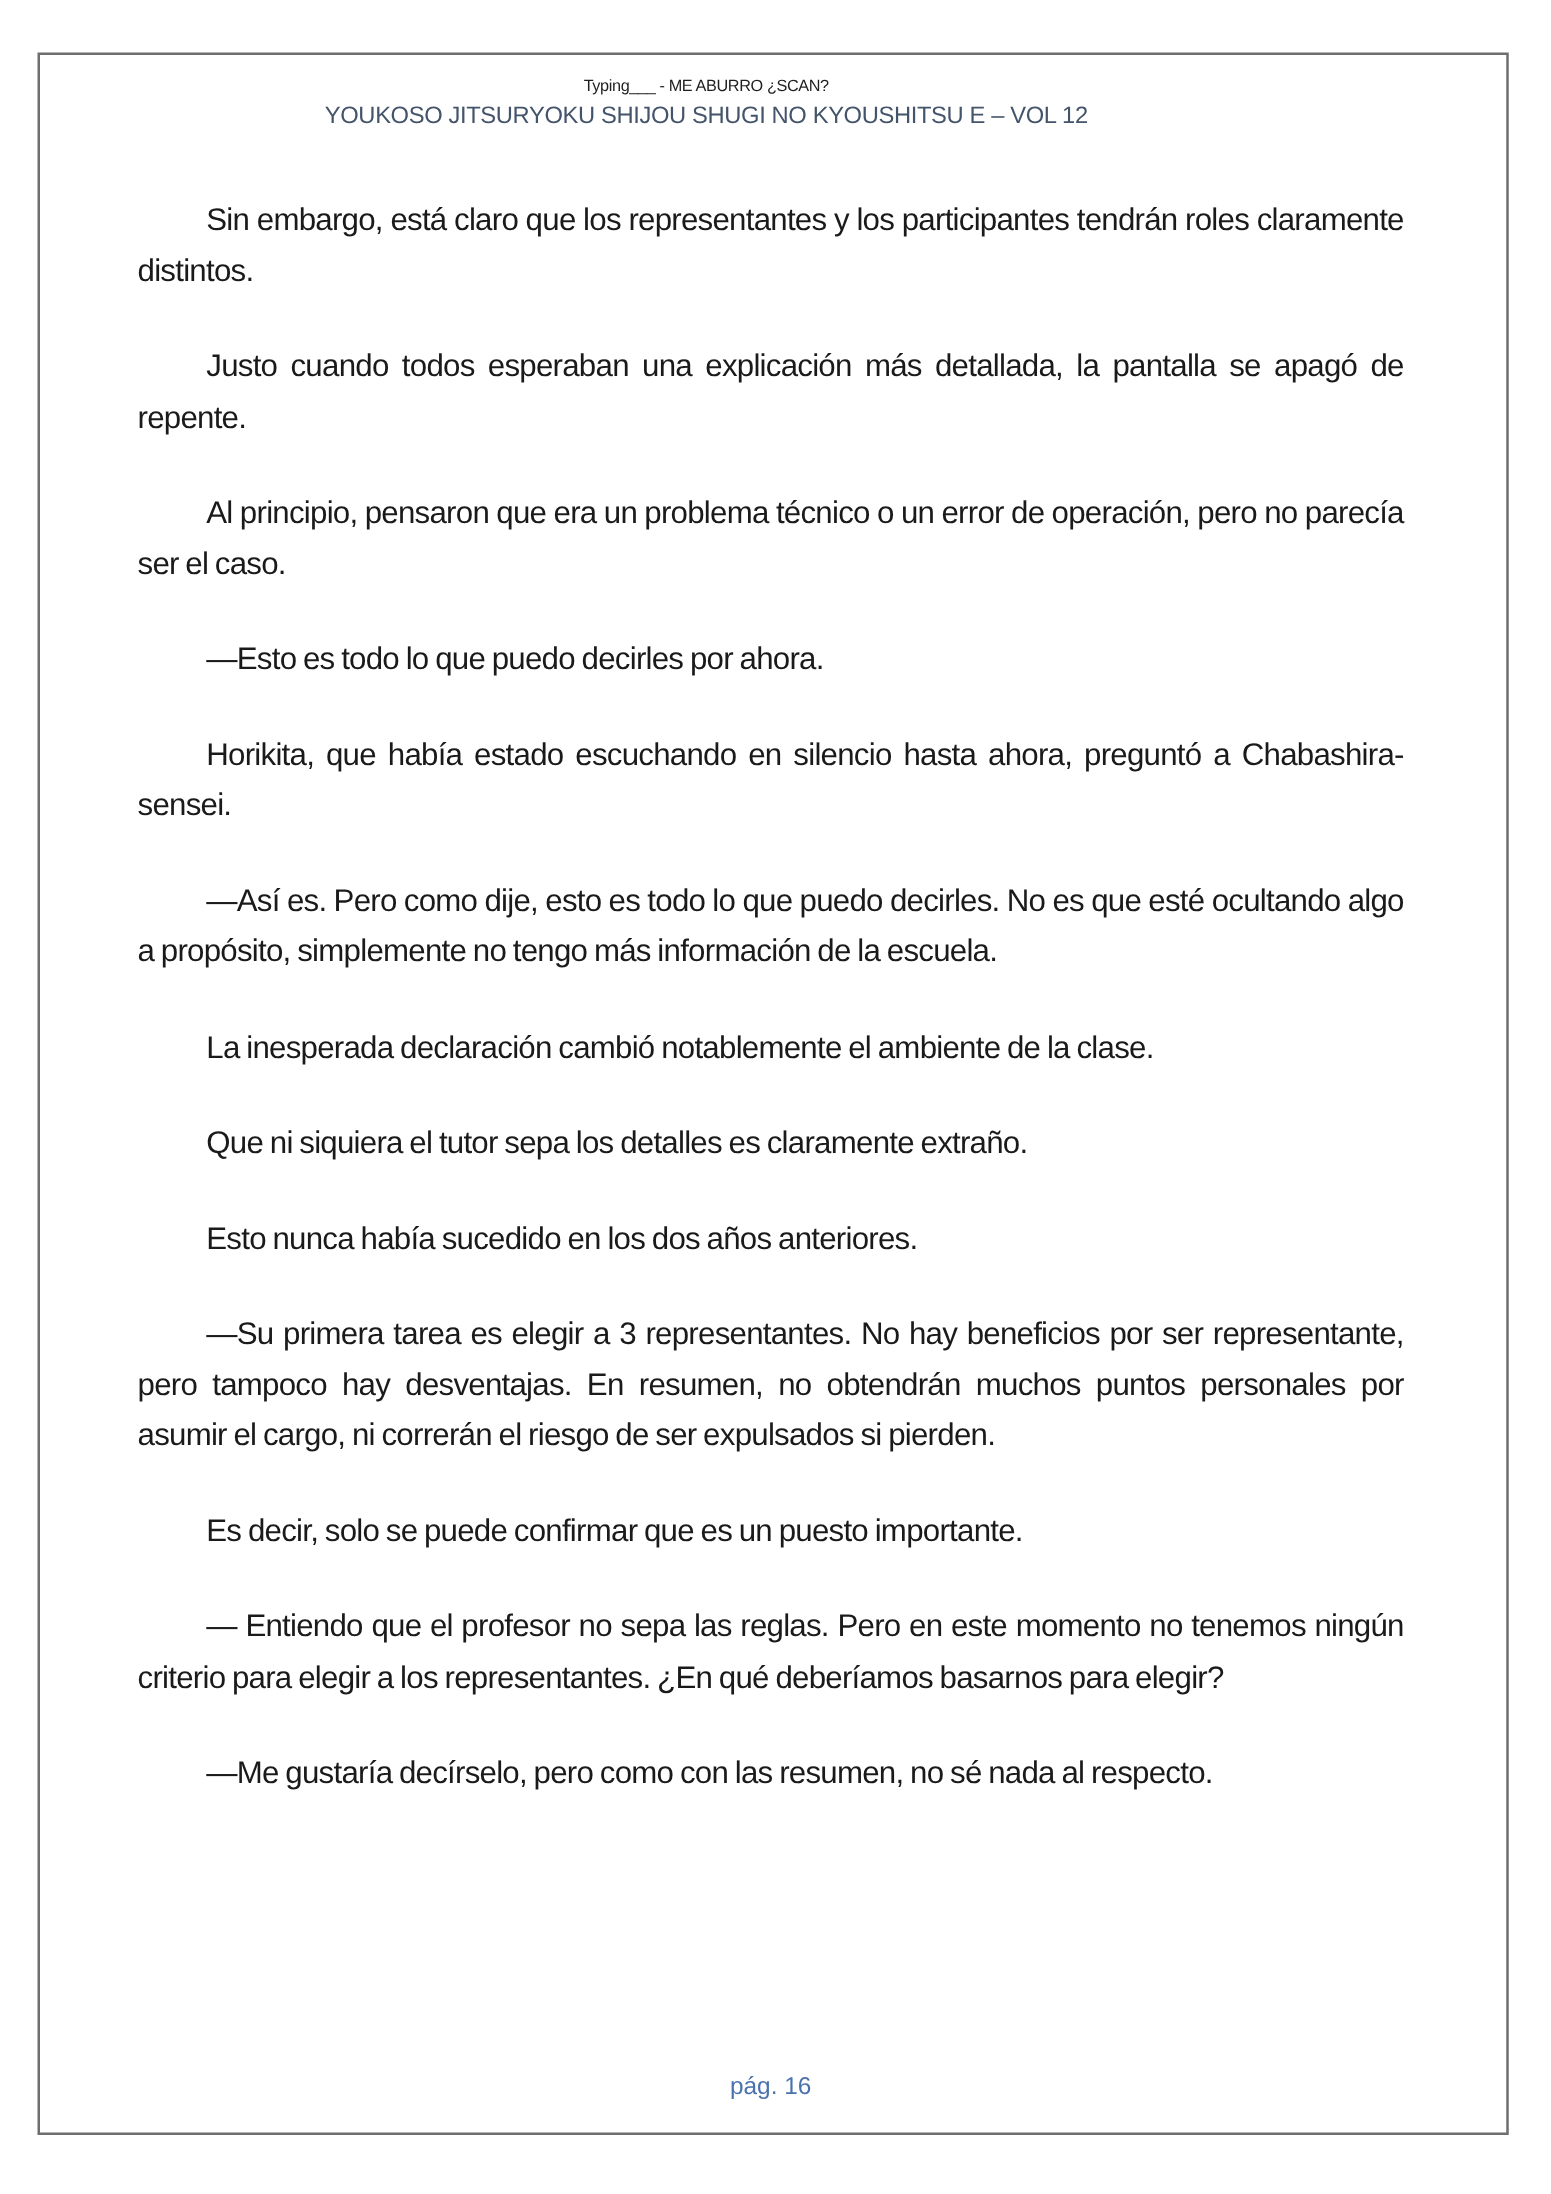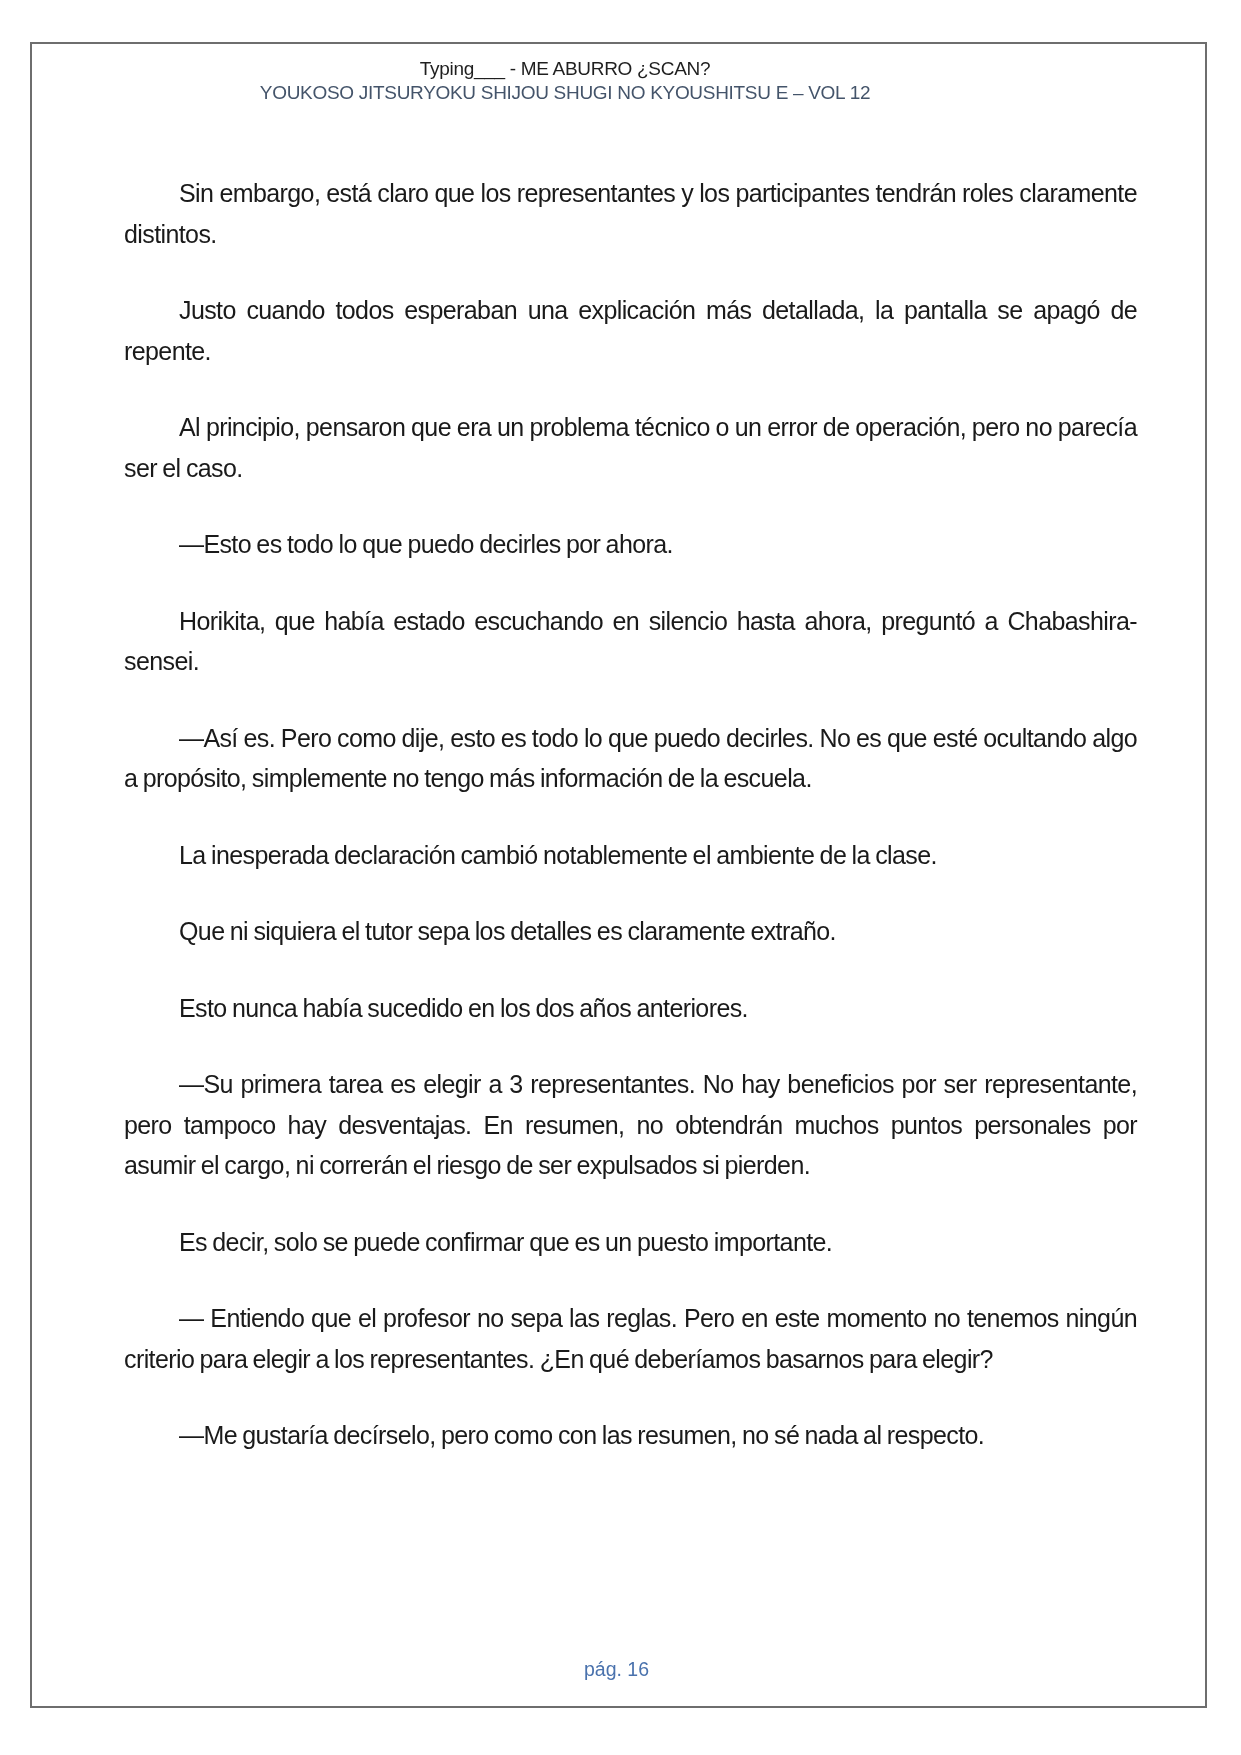--- a/index.html
+++ b/index.html
@@ -26,36 +26,35 @@
     border:2px solid var(--c-border);
     background:transparent;
   }
   .header{
     position:absolute;
     left:110px; top:58px;
     width:910px;
     text-align:center;
   }
   .hdr1{
-    font-size:19px;
+    font-size:13px;
     line-height:22px;
     letter-spacing:-0.3px;
     color:var(--c-header1);
   }
   .hdr2{
     font-size:19px;
     line-height:25px;
     letter-spacing:-0.3px;
     color:var(--c-header2);
   }
   .content{
     position:absolute;
-    left:124px; top:156px;
+    left:110px; top:156px;
     width:1013px;
-    margin-top:17px;
   }
   .para{
     margin:0 0 36px 0;
     font-size:25px;
     line-height:40.5px;
     letter-spacing:-0.6px;
     word-spacing:-1px;
     color:var(--c-body);
     text-align:justify;
     text-indent:55px;

